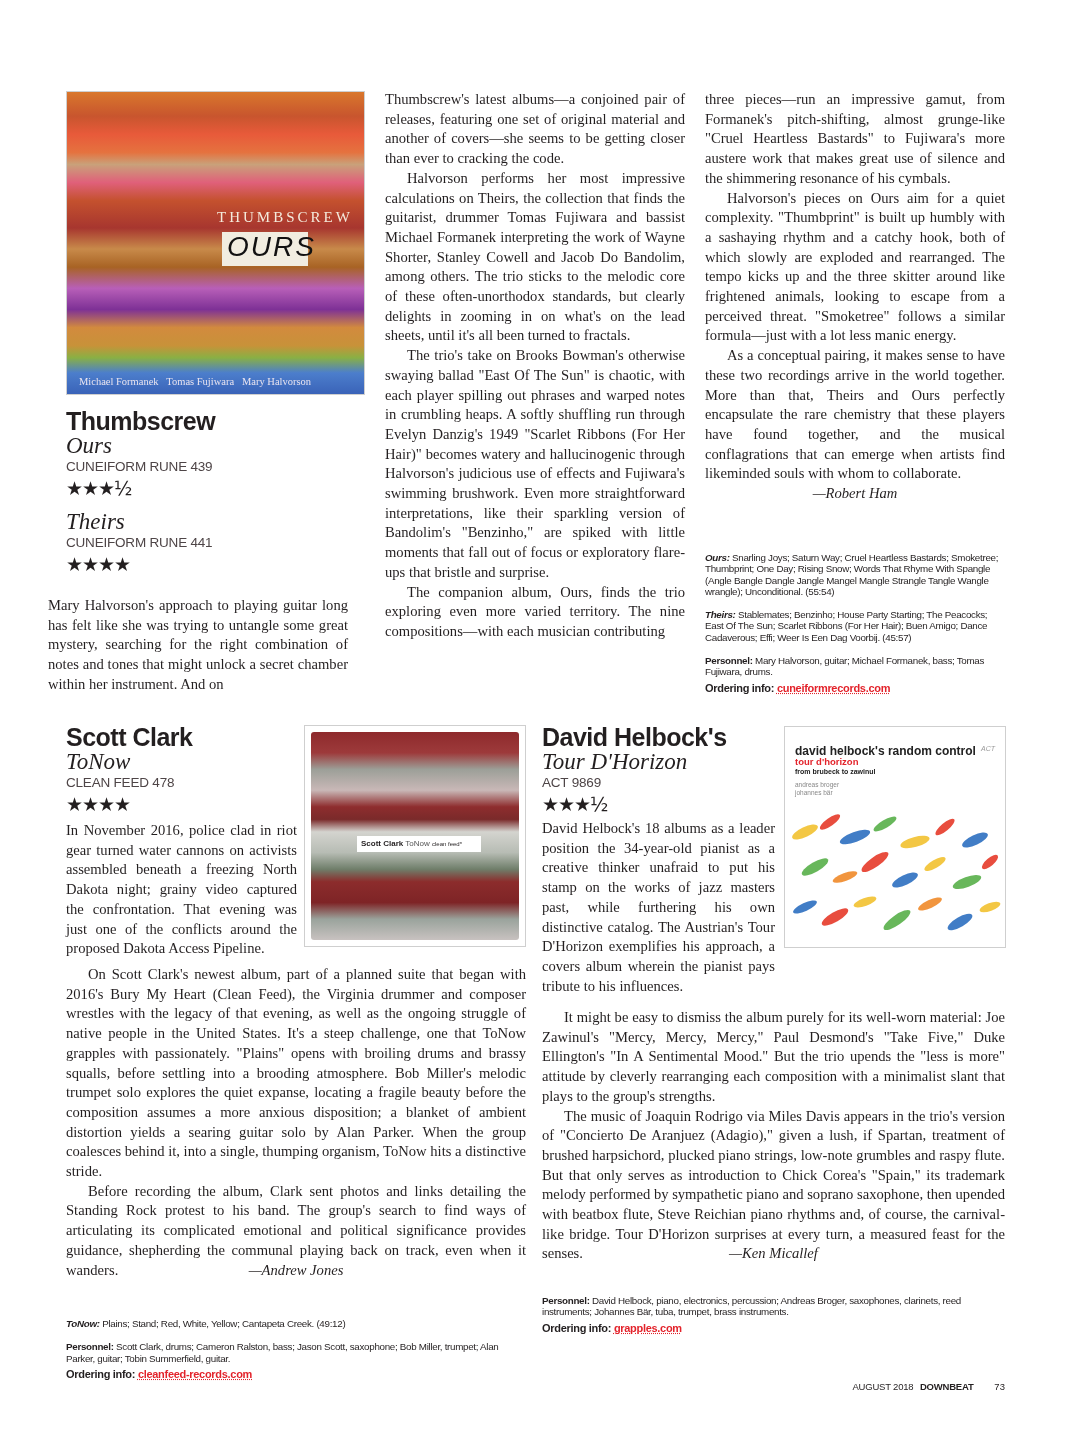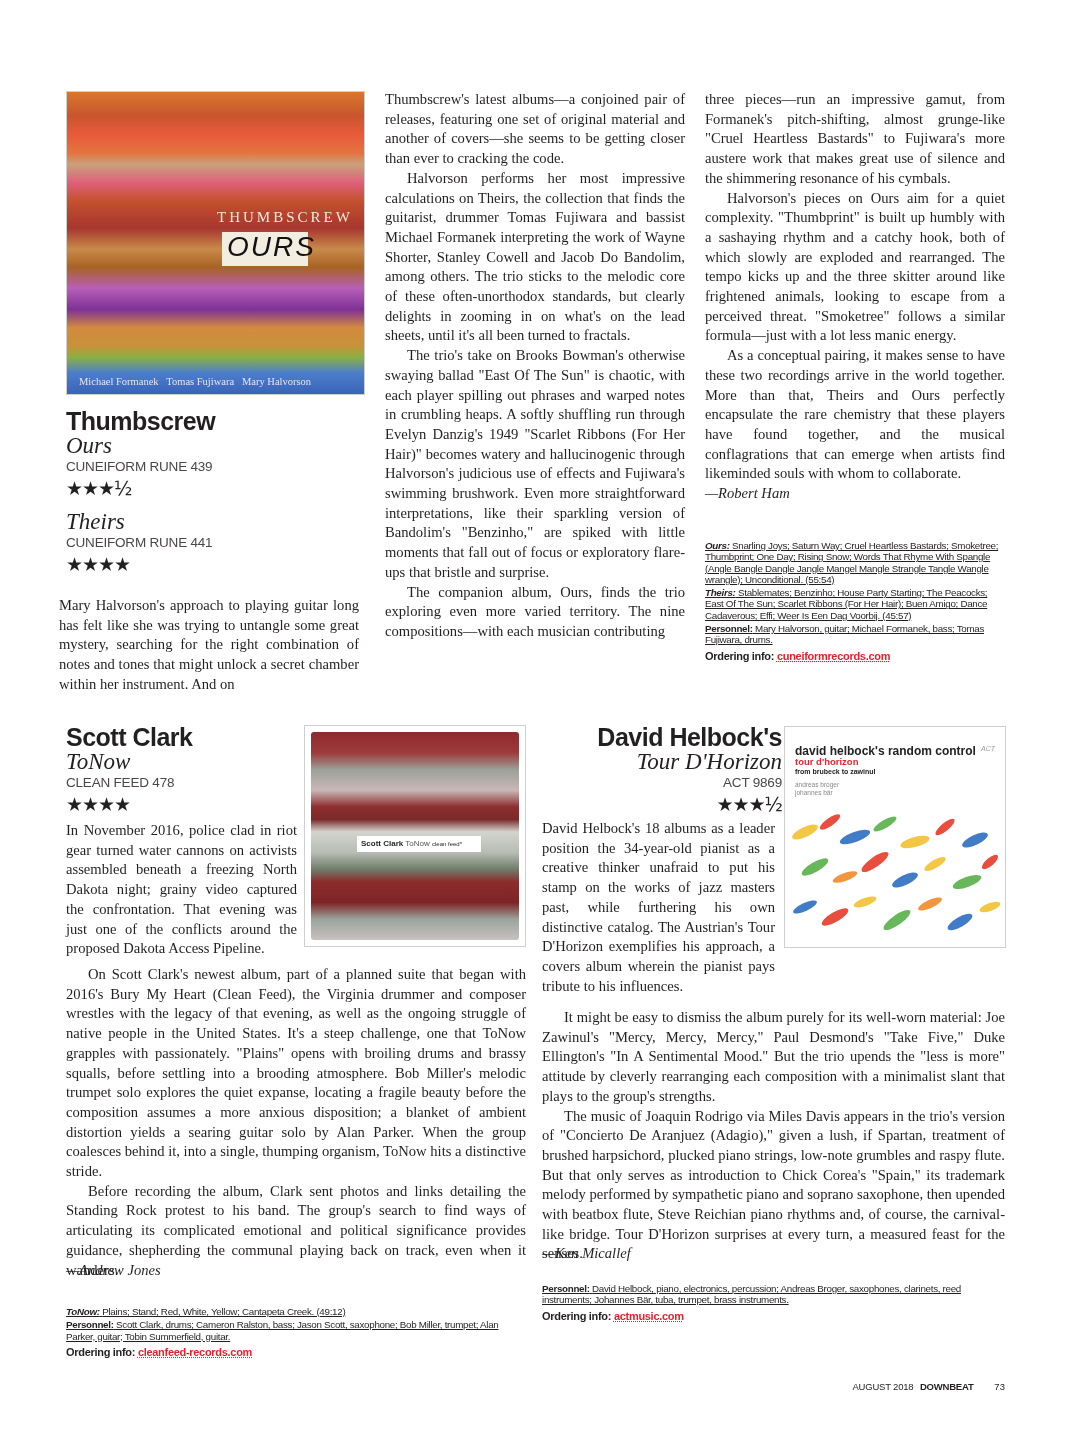--- a/index.html
+++ b/index.html
@@ -3,27 +3,27 @@
 <meta charset="utf-8">
 <style>
   html, body { margin:0; padding:0; background:#fff; }
   body { width:1069px; height:1431px; position:relative; overflow:hidden; color:#231f20; }
   .serif { font-family:"Liberation Serif","DejaVu Serif",serif; }
   .sans { font-family:"Liberation Sans","DejaVu Sans",sans-serif; }
   .abs { position:absolute; }
   .body-text { font-family:"Liberation Serif",serif; font-size:14.6px; line-height:19.7px; text-align:justify; hyphens:auto; }
   .body-text p { margin:0; text-indent:22px; }
   .body-text p.noindent { text-indent:0; }
-  .byline { text-align:left; font-style:italic; }
+  .byline { text-align:center; font-style:italic; }
   .artist { font-family:"Liberation Sans",sans-serif; font-weight:bold; font-size:25px; line-height:26px; letter-spacing:-0.5px; color:#231f20; }
   .album { font-family:"Liberation Serif",serif; font-style:italic; font-size:23px; line-height:24px; color:#231f20; }
   .label { font-family:"Liberation Sans",sans-serif; font-size:13.5px; line-height:18px; color:#4e4547; letter-spacing:-0.2px; }
   .stars { font-family:"DejaVu Sans",sans-serif; font-size:19px; line-height:24px; color:#231f20; letter-spacing:-1px; }
   .info { font-family:"Liberation Sans",sans-serif; font-size:9.8px; line-height:11.3px; color:#231f20; letter-spacing:-0.3px; }
-  .info p { margin:0 0 2px 0;text-decoration:underline; }
+  .info p { margin:12px 0 2px 0; }
   .info b.it { font-style:italic; }
   .order { font-family:"Liberation Sans",sans-serif; font-size:11px; font-weight:bold; margin-top:5px; }
   .order a { color:#e3232b; text-decoration:underline dotted #e3232b; }
   .cover { border:1px solid #cfcfcf; box-sizing:border-box; overflow:hidden; }
   .footer { font-family:"Liberation Sans",sans-serif; font-size:9.5px; color:#231f20; letter-spacing:-0.2px; }
   .footer b { font-weight:bold; }
 </style>
 </head>
 <body>
 
@@ -38,21 +38,21 @@
 <div class="abs" style="left:66px;top:408px;width:300px;">
   <div class="artist">Thumbscrew</div>
   <div class="album">Ours</div>
   <div class="label">CUNEIFORM RUNE 439</div>
   <div class="stars">★★★½</div>
   <div class="album" style="margin-top:10px;">Theirs</div>
   <div class="label">CUNEIFORM RUNE 441</div>
   <div class="stars">★★★★</div>
 </div>
 
-<div class="abs body-text" style="left:59px;top:596px;width:300px;">
+<div class="abs body-text" style="left:48px;top:596px;width:300px;">
   <p class="noindent">Mary Halvorson's approach to playing guitar long has felt like she was trying to untangle some great mystery, searching for the right combination of notes and tones that might unlock a secret chamber within her instrument. And on</p>
 </div>
 
 <div class="abs body-text" style="left:385px;top:90px;width:300px;">
   <p class="noindent">Thumbscrew's latest albums—a conjoined pair of releases, featuring one set of original material and another of covers—she seems to be getting closer than ever to cracking the code.</p>
   <p>Halvorson performs her most impressive calculations on Theirs, the collection that finds the guitarist, drummer Tomas Fujiwara and bassist Michael Formanek interpreting the work of Wayne Shorter, Stanley Cowell and Jacob Do Bandolim, among others. The trio sticks to the melodic core of these often-unorthodox standards, but clearly delights in zooming in on what's on the lead sheets, until it's all been turned to fractals.</p>
   <p>The trio's take on Brooks Bowman's otherwise swaying ballad "East Of The Sun" is chaotic, with each player spilling out phrases and warped notes in crumbling heaps. A softly shuffling run through Evelyn Danzig's 1949 "Scarlet Ribbons (For Her Hair)" becomes watery and hallucinogenic through Halvorson's judicious use of effects and Fujiwara's swimming brushwork. Even more straightforward interpretations, like their sparkling version of Bandolim's "Benzinho," are spiked with little moments that fall out of focus or exploratory flare-ups that bristle and surprise.</p>
   <p>The companion album, Ours, finds the trio exploring even more varied territory. The nine compositions—with each musician contributing</p>
 </div>
 
@@ -103,21 +103,21 @@
 
 <div class="abs info" style="left:66px;top:1306px;width:460px;">
   <p><b class="it">ToNow:</b> <span>Plains; Stand; Red, White, Yellow; Cantapeta Creek. (49:12)</span></p>
   <p><b>Personnel:</b> <span>Scott Clark, drums; Cameron Ralston, bass; Jason Scott, saxophone; Bob Miller, trumpet; Alan Parker, guitar; Tobin Summerfield, guitar.</span></p>
   <div class="order">
     <span>Ordering info:</span>
     <a>cleanfeed-records.com</a>
   </div>
 </div>
 
-<div class="abs" style="left:542px;top:724px;width:240px;text-align:right;">
+<div class="abs" style="left:542px;top:724px;width:240px;">
   <div class="artist">David Helbock's</div>
   <div class="album">Tour D'Horizon</div>
   <div class="label">ACT 9869</div>
   <div class="stars">★★★½</div>
 </div>
 
 <div class="abs cover" style="left:784px;top:726px;width:222px;height:222px;background:#fff;">
   <div class="abs sans" style="left:10px;top:17px;font-size:12px;font-weight:bold;color:#222;">david helbock's random control</div>
   <div class="abs sans" style="right:10px;top:18px;font-size:7px;color:#999;font-style:italic;">ACT</div>
   <div class="abs sans" style="left:10px;top:29px;font-size:9.5px;font-weight:bold;color:#e3232b;">tour d'horizon</div>
@@ -158,21 +158,21 @@
 <div class="abs body-text" style="left:542px;top:1008px;width:463px;">
   <p>It might be easy to dismiss the album purely for its well-worn material: Joe Zawinul's "Mercy, Mercy, Mercy," Paul Desmond's "Take Five," Duke Ellington's "In A Sentimental Mood." But the trio upends the "less is more" attitude by cleverly rearranging each composition with a minimalist slant that plays to the group's strengths.</p>
   <p>The music of Joaquin Rodrigo via Miles Davis appears in the trio's version of "Concierto De Aranjuez (Adagio)," given a lush, if Spartan, treatment of brushed harpsichord, plucked piano strings, low-note grumbles and raspy flute. But that only serves as introduction to Chick Corea's "Spain," its trademark melody performed by sympathetic piano and soprano saxophone, then upended with beatbox flute, Steve Reichian piano rhythms and, of course, the carnival-like bridge. Tour D'Horizon surprises at every turn, a measured feast for the senses.</p>
   <div class="byline" style="margin-top:-19.7px;">—Ken Micallef</div>
 </div>
 
 <div class="abs info" style="left:542px;top:1283px;width:463px;">
   <p><b>Personnel:</b> <span>David Helbock, piano, electronics, percussion; Andreas Broger, saxophones, clarinets, reed instruments; Johannes Bär, tuba, trumpet, brass instruments.</span></p>
   <div class="order">
     <span>Ordering info:</span>
-    <a>actmusic.com</a>
+    <a>grapples.com</a>
   </div>
 </div>
 
 <div class="abs footer" style="right:64px;top:1381px;">
   <span>AUGUST 2018</span>
   <b style="margin-left:4px;margin-top:28px;">DOWNBEAT</b>
   <span style="margin-left:18px;font-family:Liberation Mono, monospace;">73</span>
 </div>
 
 </body></html>

